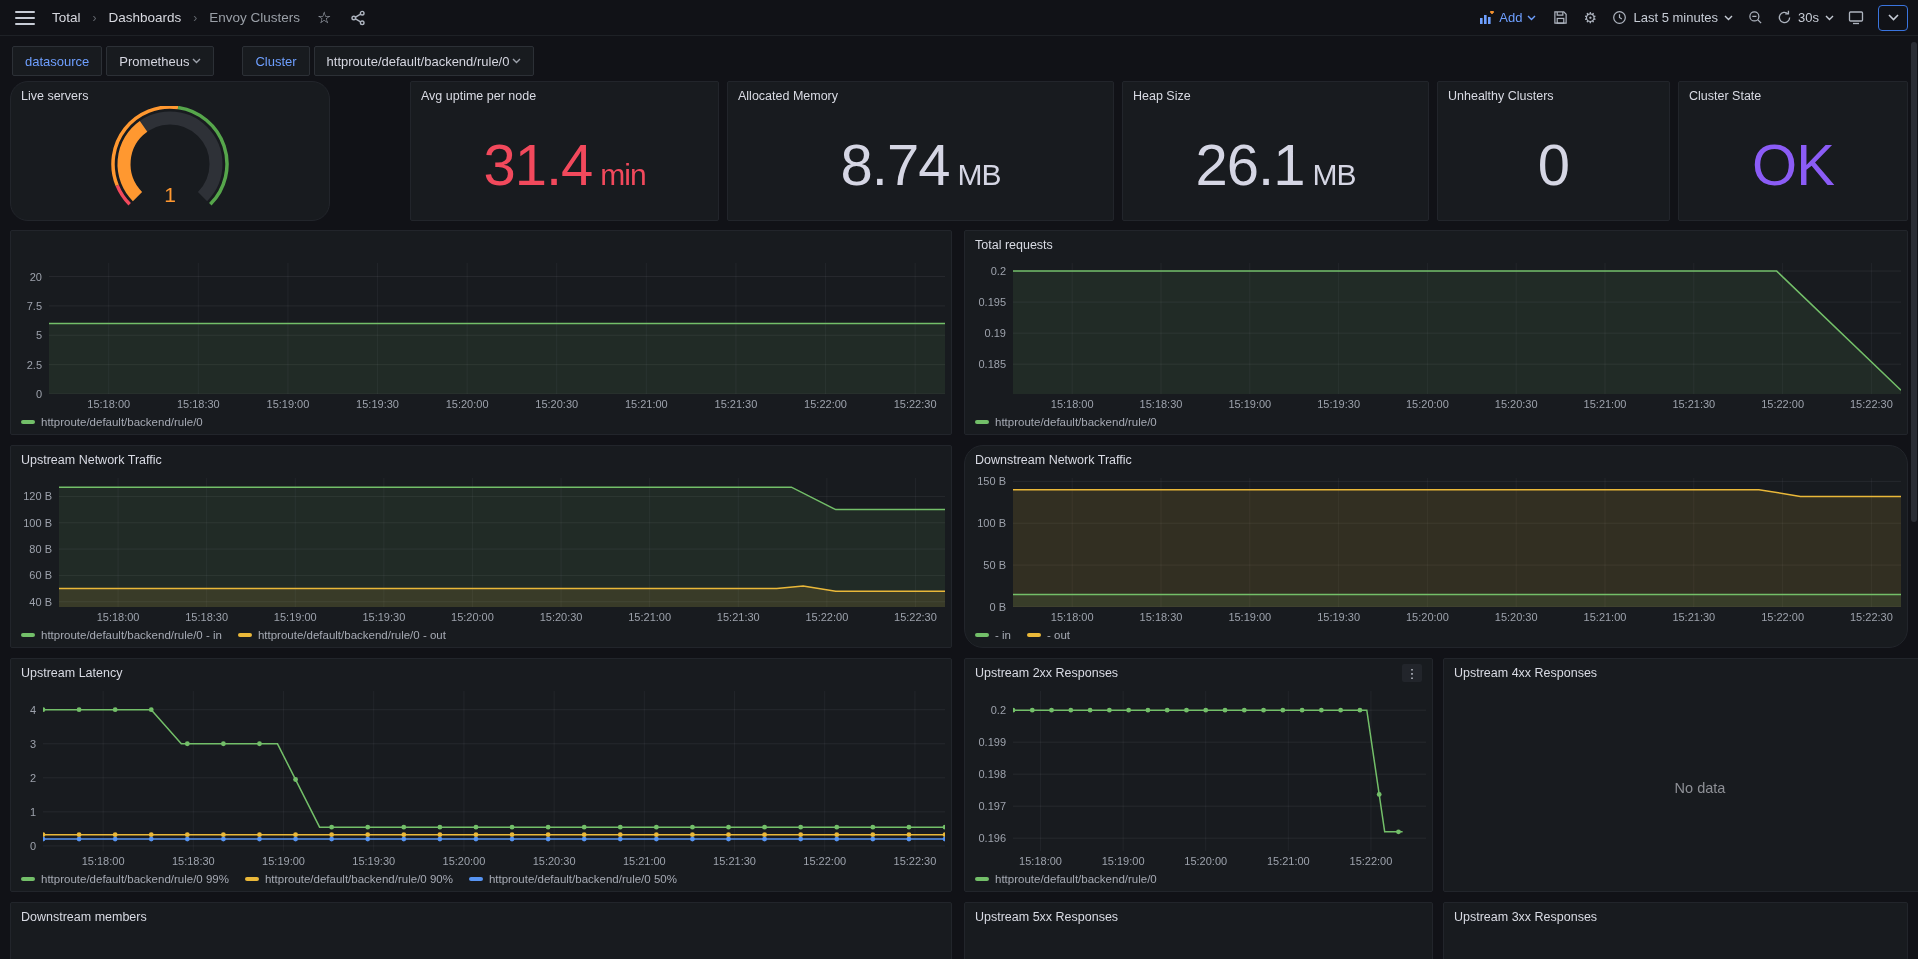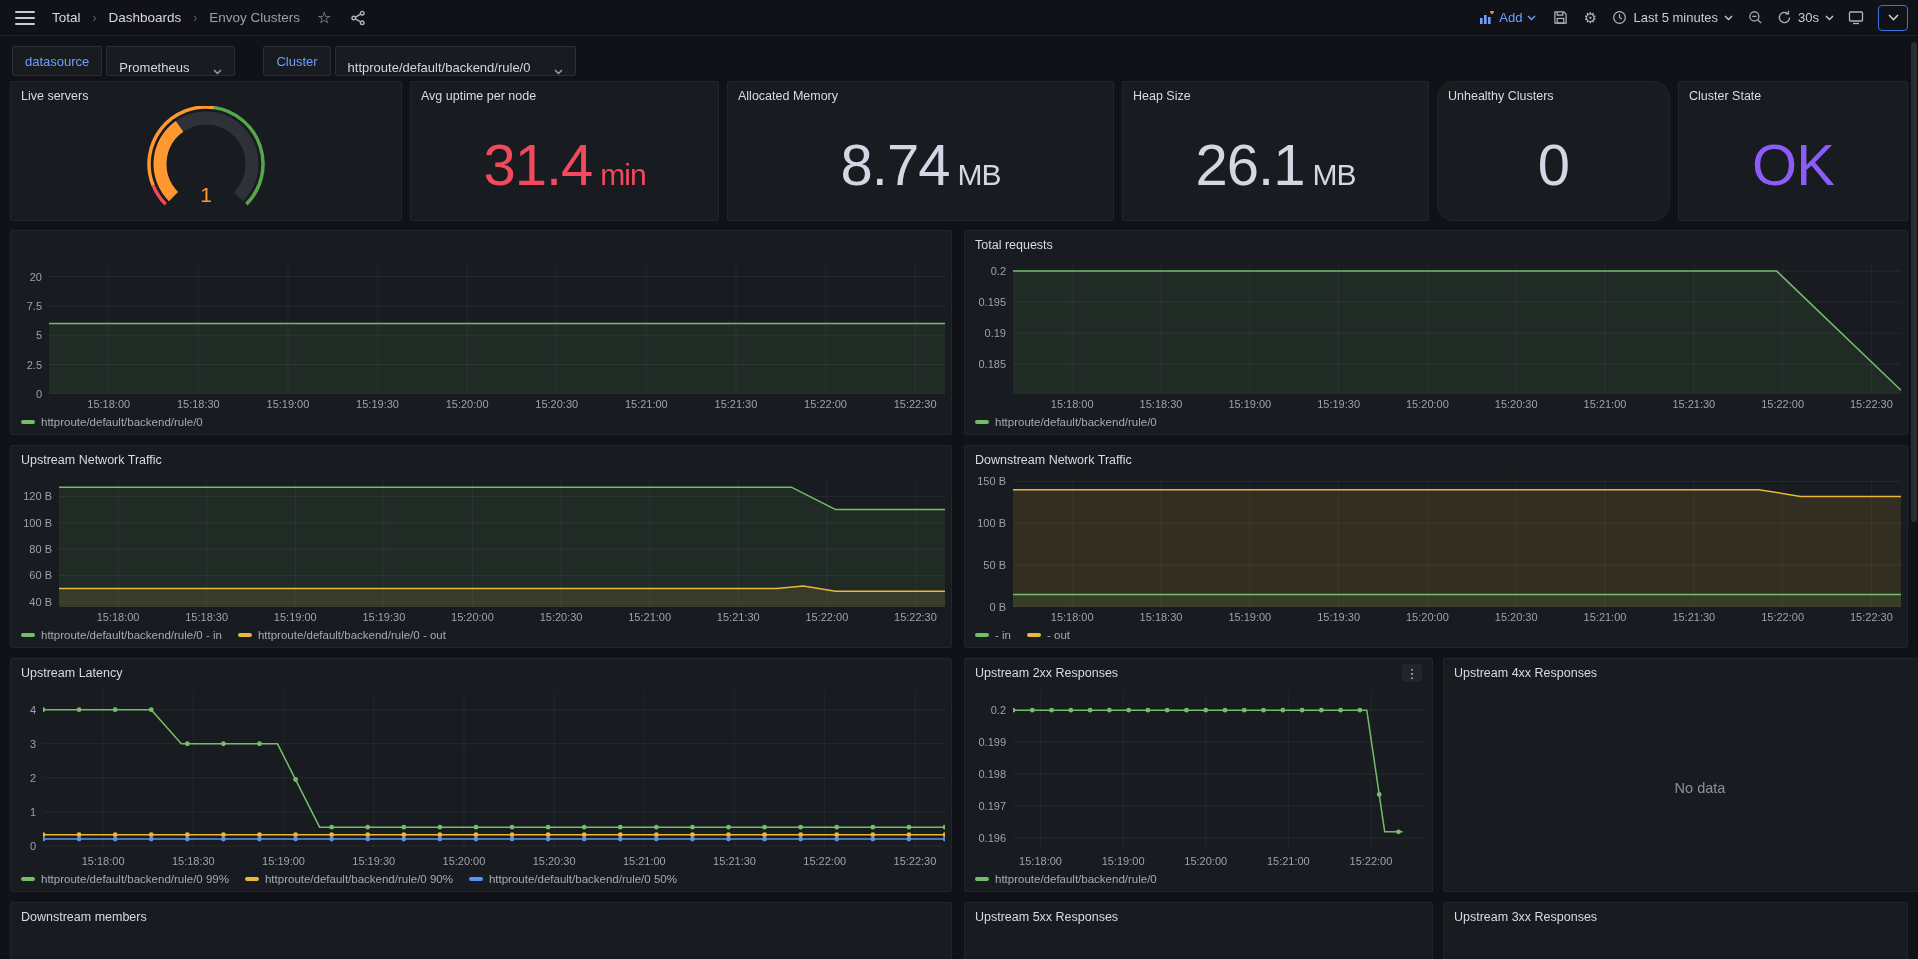--- a/index.html
+++ b/index.html
@@ -17,21 +17,21 @@
   .nav-right { margin-left:auto; display:flex; align-items:center; gap:6px; }
   .add-btn { display:flex; align-items:center; gap:5px; color:#6e9fff; font-size:13px; font-weight:500; padding:0 6px; cursor:pointer;}
   .nav-text-btn { display:flex; align-items:center; gap:6px; color:#c7ccd6; font-size:13px; padding:0 4px; cursor:pointer;}
   .kiosk-btn { width:30px; height:26px; border:1px solid #3a74de; border-radius:4px; display:flex; align-items:center; justify-content:center; color:#c7ccd6; margin-left:4px; cursor:pointer;}
   svg.ic { display:block; }
 
   .filterbar { position:absolute; left:12px; top:46px; display:flex; align-items:center; gap:6px; }
   .pill { height:30px; display:flex; align-items:center; padding:0 12px; background:#181b1f;
           border:1px solid #2c3036; border-radius:2px; font-size:13px; }
   .pill.lbl { color:#6e9fff; font-weight:500; cursor:pointer;}
-  .pill.val { color:#d5d6e0; gap:24px; cursor:pointer;align-items:flex-end;}
+  .pill.val { color:#d5d6e0; gap:3px; cursor:pointer;}
   .pill-group { display:flex; gap:4px; margin-right:22px;}
 
   .panel { position:absolute; background:#181b1f; border:1px solid #22252b; border-radius:2px; overflow:hidden; }
   .panel-header { height:26px; display:flex; align-items:center; padding:2px 10px 0 10px; }
   .panel-title { font-size:12.5px; font-weight:500; color:#d9dbe4; cursor:pointer;}
   .kebab { margin-left:auto; width:20px; height:18px; display:flex; align-items:center; justify-content:center;
            color:#c7ccd6; background:#22252b; border-radius:2px; font-size:13px; cursor:pointer;}
 
   .stat-body { position:absolute; left:0; right:0; top:26px; bottom:0; display:flex; align-items:center; justify-content:center; }
   .stat-value { font-weight:500; letter-spacing:-1px; display:flex; align-items:baseline; gap:8px;}
@@ -163,21 +163,21 @@
     <div class="pill lbl">Cluster</div>
     <div class="pill val">
       <span>httproute/default/backend/rule/0</span>
       <svg class="ic" width="9" height="6" viewBox="0 0 9 6">
           <polyline points="1,1 4.5,4.5 8,1" fill="none" stroke="#9da2ac" stroke-width="1.4"></polyline>
         </svg>
     </div>
   </div>
 </div>
 
-<div class="panel" style="left:10px;top:81px;width:392px;height:140px;">
+<div class="panel" style="left:10px;top:81px;width:320px;height:140px;border-radius:18px;">
   <div class="panel-header">
       <span class="panel-title">Live servers</span>
     </div>
   <div class="gauge-wrap">
       <div><svg width="140" height="114" viewBox="0 0 140 114">
           <path d="M 29.69 98.31 A 57 57 0 0 1 17.17 79.40" stroke="#F2495C" stroke-width="3.5" fill="none"></path>
           <path d="M 17.17 79.40 A 57 57 0 0 1 78.03 1.57" stroke="#FF9830" stroke-width="3.5" fill="none"></path>
           <path d="M 78.03 1.57 A 57 57 0 0 1 110.31 98.31" stroke="#56A64B" stroke-width="3.5" fill="none"></path>
           <path d="M 37.47 90.53 A 46 46 0 1 1 102.53 90.53" stroke="#2e3137" stroke-width="13" fill="none"></path>
           <path d="M 37.47 90.53 A 46 46 0 0 1 43.55 20.37" stroke="#FF9830" stroke-width="13" fill="none"></path>
@@ -211,21 +211,21 @@
   <div class="panel-header">
       <span class="panel-title">Heap Size</span>
     </div>
   <div class="stat-body">
       <div class="stat-value" style="color:#d5d6e4;">
     <span class="stat-num">26.1</span>
         <span class="stat-unit">MB</span>
   </div>
     </div>
 </div>
-<div class="panel" style="left:1437px;top:81px;width:233px;height:140px;border-radius:17px;">
+<div class="panel" style="left:1437px;top:81px;width:233px;height:140px;">
   <div class="panel-header">
       <span class="panel-title">Unhealthy Clusters</span>
     </div>
   <div class="stat-body">
       <div class="stat-value" style="color:#d5d6e4;">
     <span class="stat-num">0</span>
   </div>
     </div>
 </div>
 <div class="panel" style="left:1678px;top:81px;width:230px;height:140px;">
@@ -393,21 +393,21 @@
           <i style="background: rgb(115, 191, 105);"></i>
           <span>httproute/default/backend/rule/0 - in</span>
         </span>
         <span class="legend-item">
           <i style="background: rgb(234, 184, 57);"></i>
           <span>httproute/default/backend/rule/0 - out</span>
         </span>
       </div>
   </div>
 </div>
-<div class="panel" style="left:964px;top:445px;width:944px;height:203px;">
+<div class="panel" style="left:964px;top:445px;width:944px;height:203px;border-radius:19px;">
   <div class="panel-header">
       <span class="panel-title">Downstream Network Traffic</span>
     </div>
   <div class="chart">
     <div class="plot-row">
         <div class="y-axis" style="width: 46px;">
           <div class="ytick" style="top: 122px;">0 B</div>
           <div class="ytick" style="top: 80.1169px;">50 B</div>
           <div class="ytick" style="top: 38.2338px;">100 B</div>
           <div class="ytick" style="top: -3.64935px;">150 B</div>

